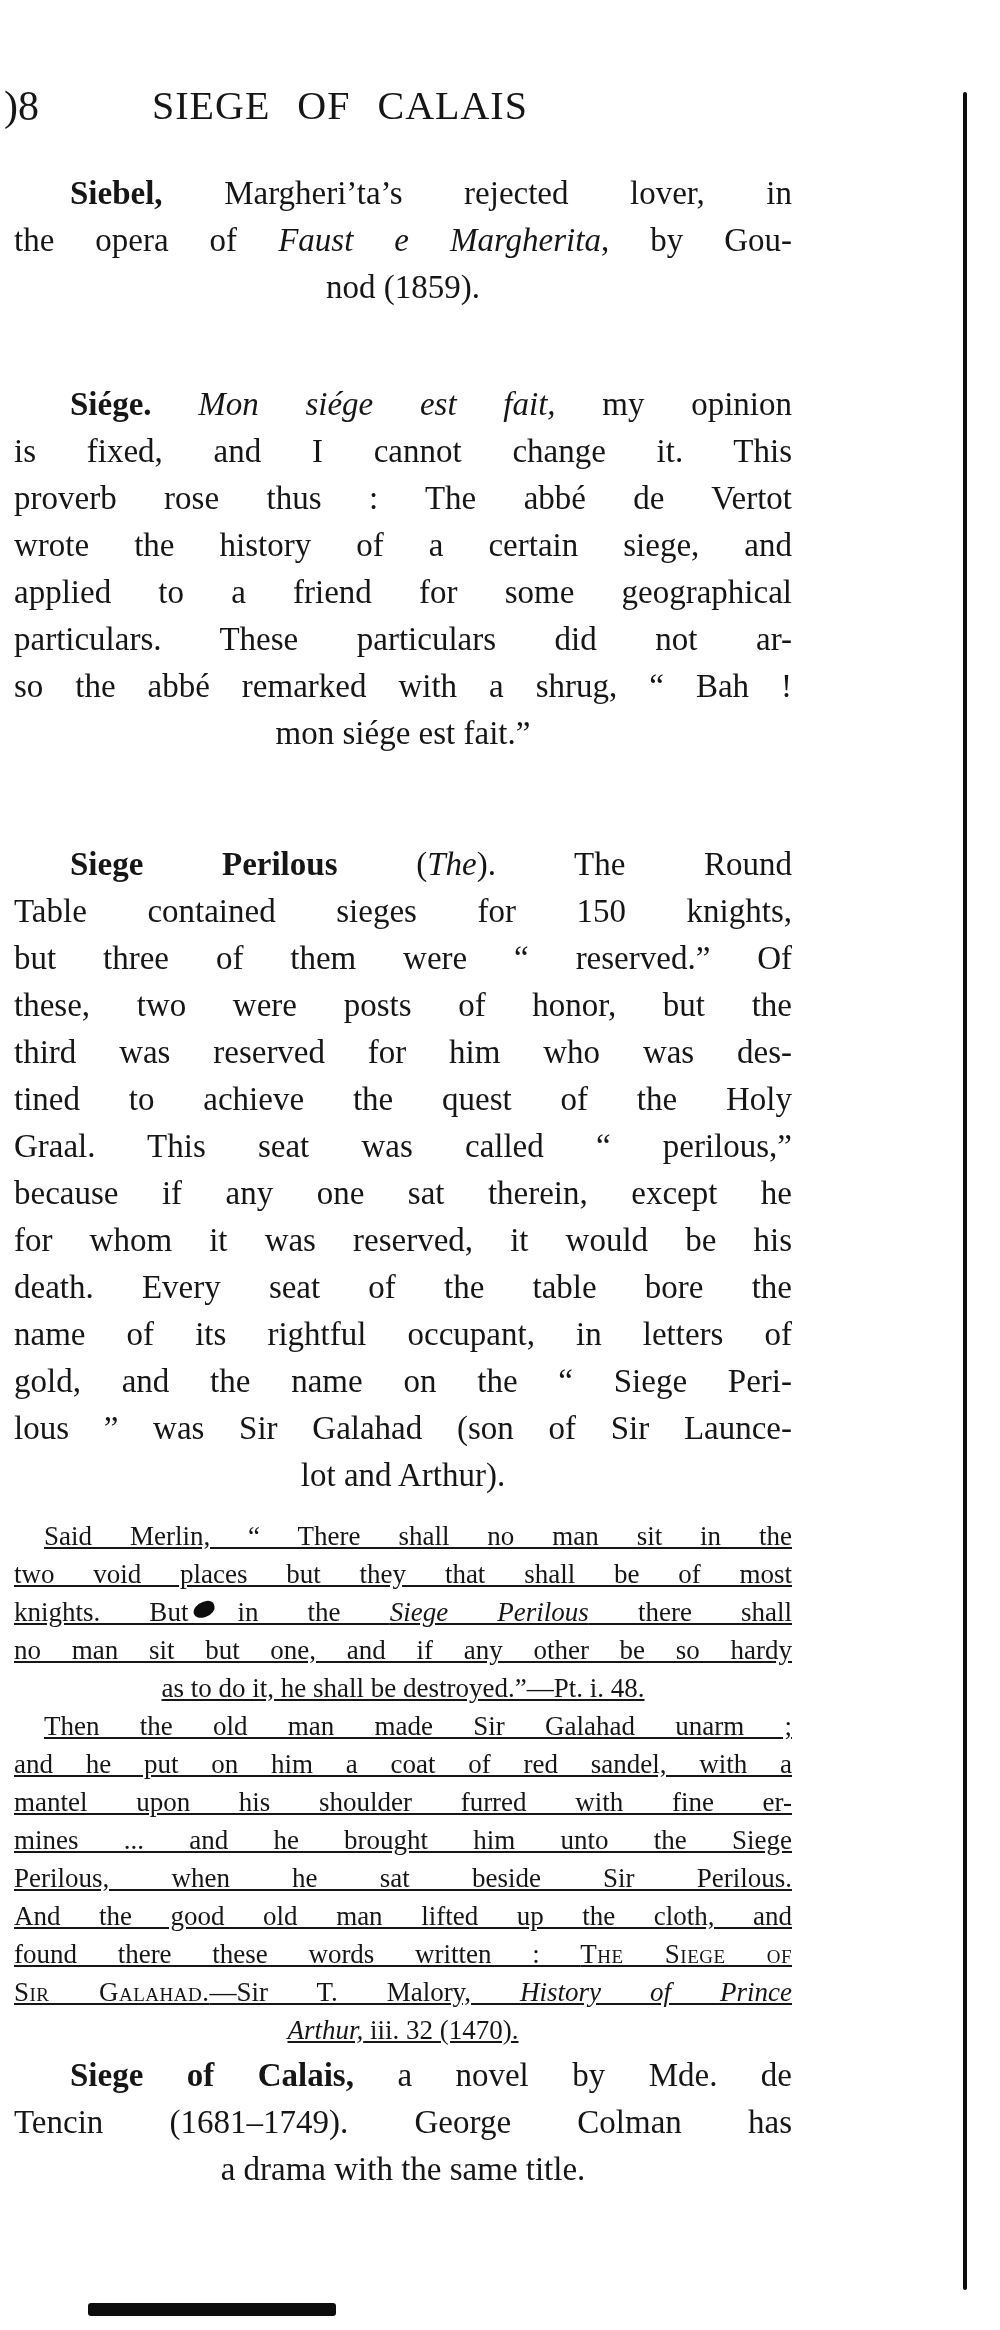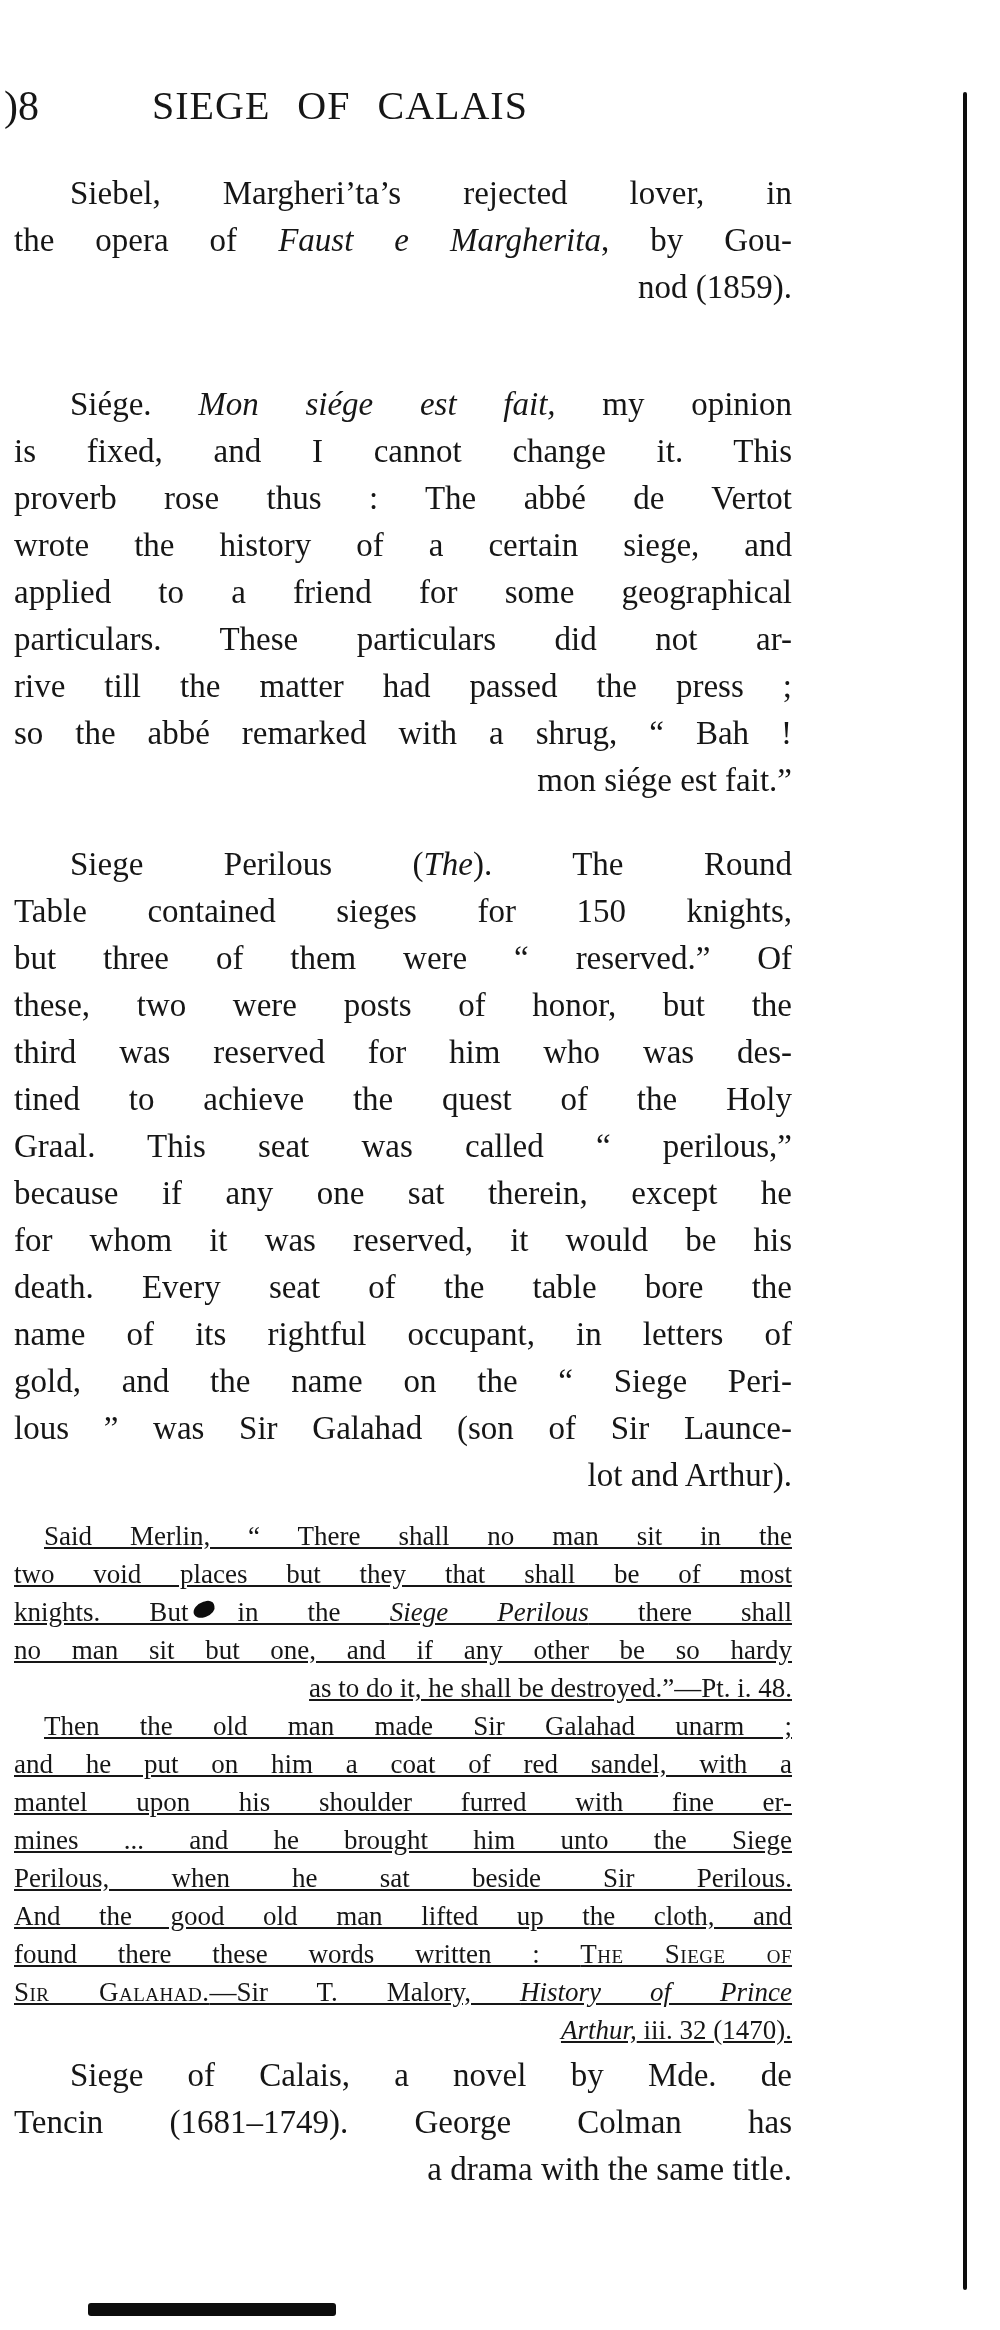--- a/index.html
+++ b/index.html
@@ -43,25 +43,25 @@
   }
   .block.main  { font-size: 33px; line-height: 47px; }
   .block.quote { font-size: 27px; line-height: 38px; }
   .b-siebel   { top: 170px; }
   .b-siege    { top: 369px; margin-top: 12px; }
   .b-perilous { top: 841px; }
   .b-quote    { top: 1517px; text-decoration: underline; }
   .b-calais   { top: 2052px; }
   .tline { width: 100%; }
   .tline.just { text-align: justify; text-align-last: justify; }
-  .tline.end  { text-align: right; }
+  .tline.end  { text-align: center; }
   .block.main  .tline.ind { text-indent: 56px; }
   .block.quote .tline.ind { text-indent: 30px; }
   .r-n { }
-  .r-b { font-weight: normal; }
+  .r-b { font-weight: bold; }
   .r-i { font-style: italic; }
   .r-sc { font-variant: small-caps; letter-spacing: 0.5px; }
   
   .gutter-line {
     position: absolute;
     left: 963px;
     top: 92px;
     width: 4px;
     height: 2198px;
     border-radius: 2px;
@@ -96,21 +96,20 @@
       <div class="tline just"><span class="r-n">the opera of </span><span class="r-i">Faust e Margherita</span><span class="r-n">, by Gou-</span></div>
       <div class="tline end"><span class="r-n">nod (1859).</span></div>
     </div>
     <div class="block main b-siege">
       <div class="tline just ind"><span class="r-b">Siége.  </span><span class="r-i">Mon siége est fait,</span><span class="r-n"> my opinion</span></div>
       <div class="tline just"><span class="r-n">is fixed, and I cannot change it.  This</span></div>
       <div class="tline just"><span class="r-n">proverb rose thus :  The abbé de Vertot</span></div>
       <div class="tline just"><span class="r-n">wrote the history of a certain siege, and</span></div>
       <div class="tline just"><span class="r-n">applied to a friend for some geographical</span></div>
       <div class="tline just"><span class="r-n">particulars.  These particulars did not ar-</span></div>
-      <div class="tline just"><span class="r-n">rive till the matter had passed the press ;</span></div>
       <div class="tline just"><span class="r-n">so the abbé remarked with a shrug, “ Bah !</span></div>
       <div class="tline end"><span class="r-n">mon siége est fait.”</span></div>
     </div>
     <div class="block main b-perilous">
       <div class="tline just ind"><span class="r-b">Siege Perilous </span><span class="r-n">(</span><span class="r-i">The</span><span class="r-n">).  The Round</span></div>
       <div class="tline just"><span class="r-n">Table contained sieges for 150 knights,</span></div>
       <div class="tline just"><span class="r-n">but three of them were “ reserved.”  Of</span></div>
       <div class="tline just"><span class="r-n">these, two were posts of honor, but the</span></div>
       <div class="tline just"><span class="r-n">third was reserved for him who was des-</span></div>
       <div class="tline just"><span class="r-n">tined to achieve the quest of the Holy</span></div>

